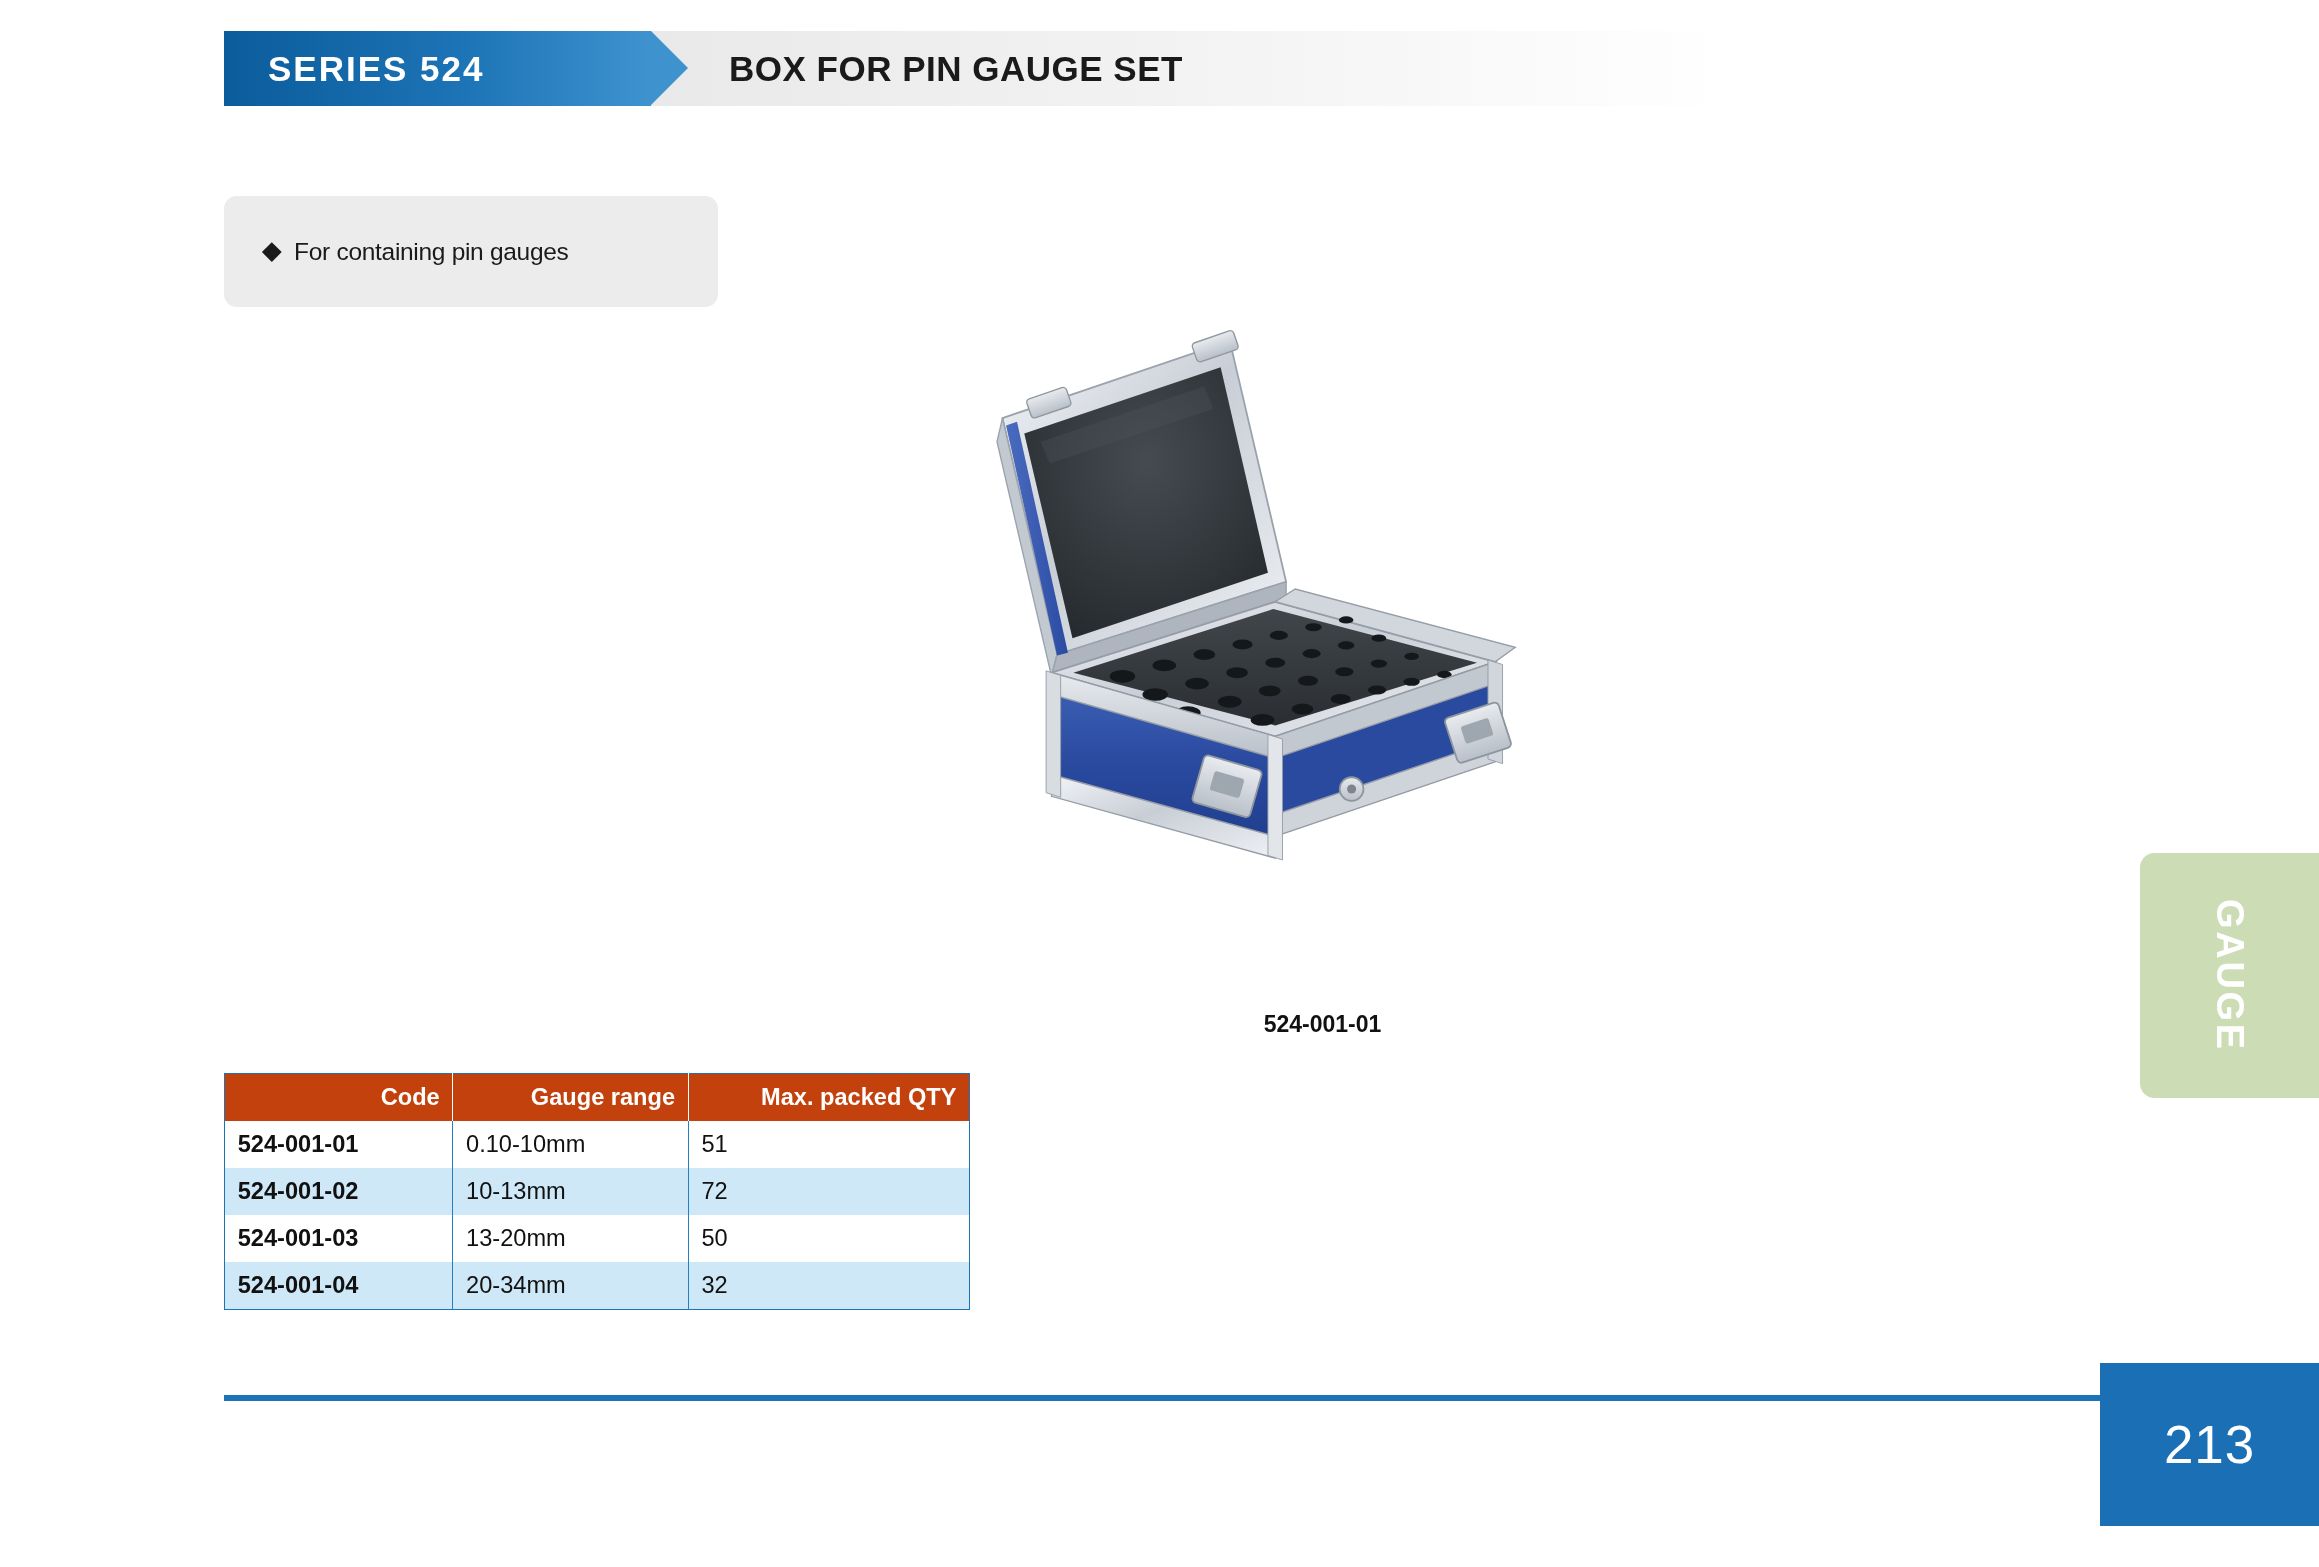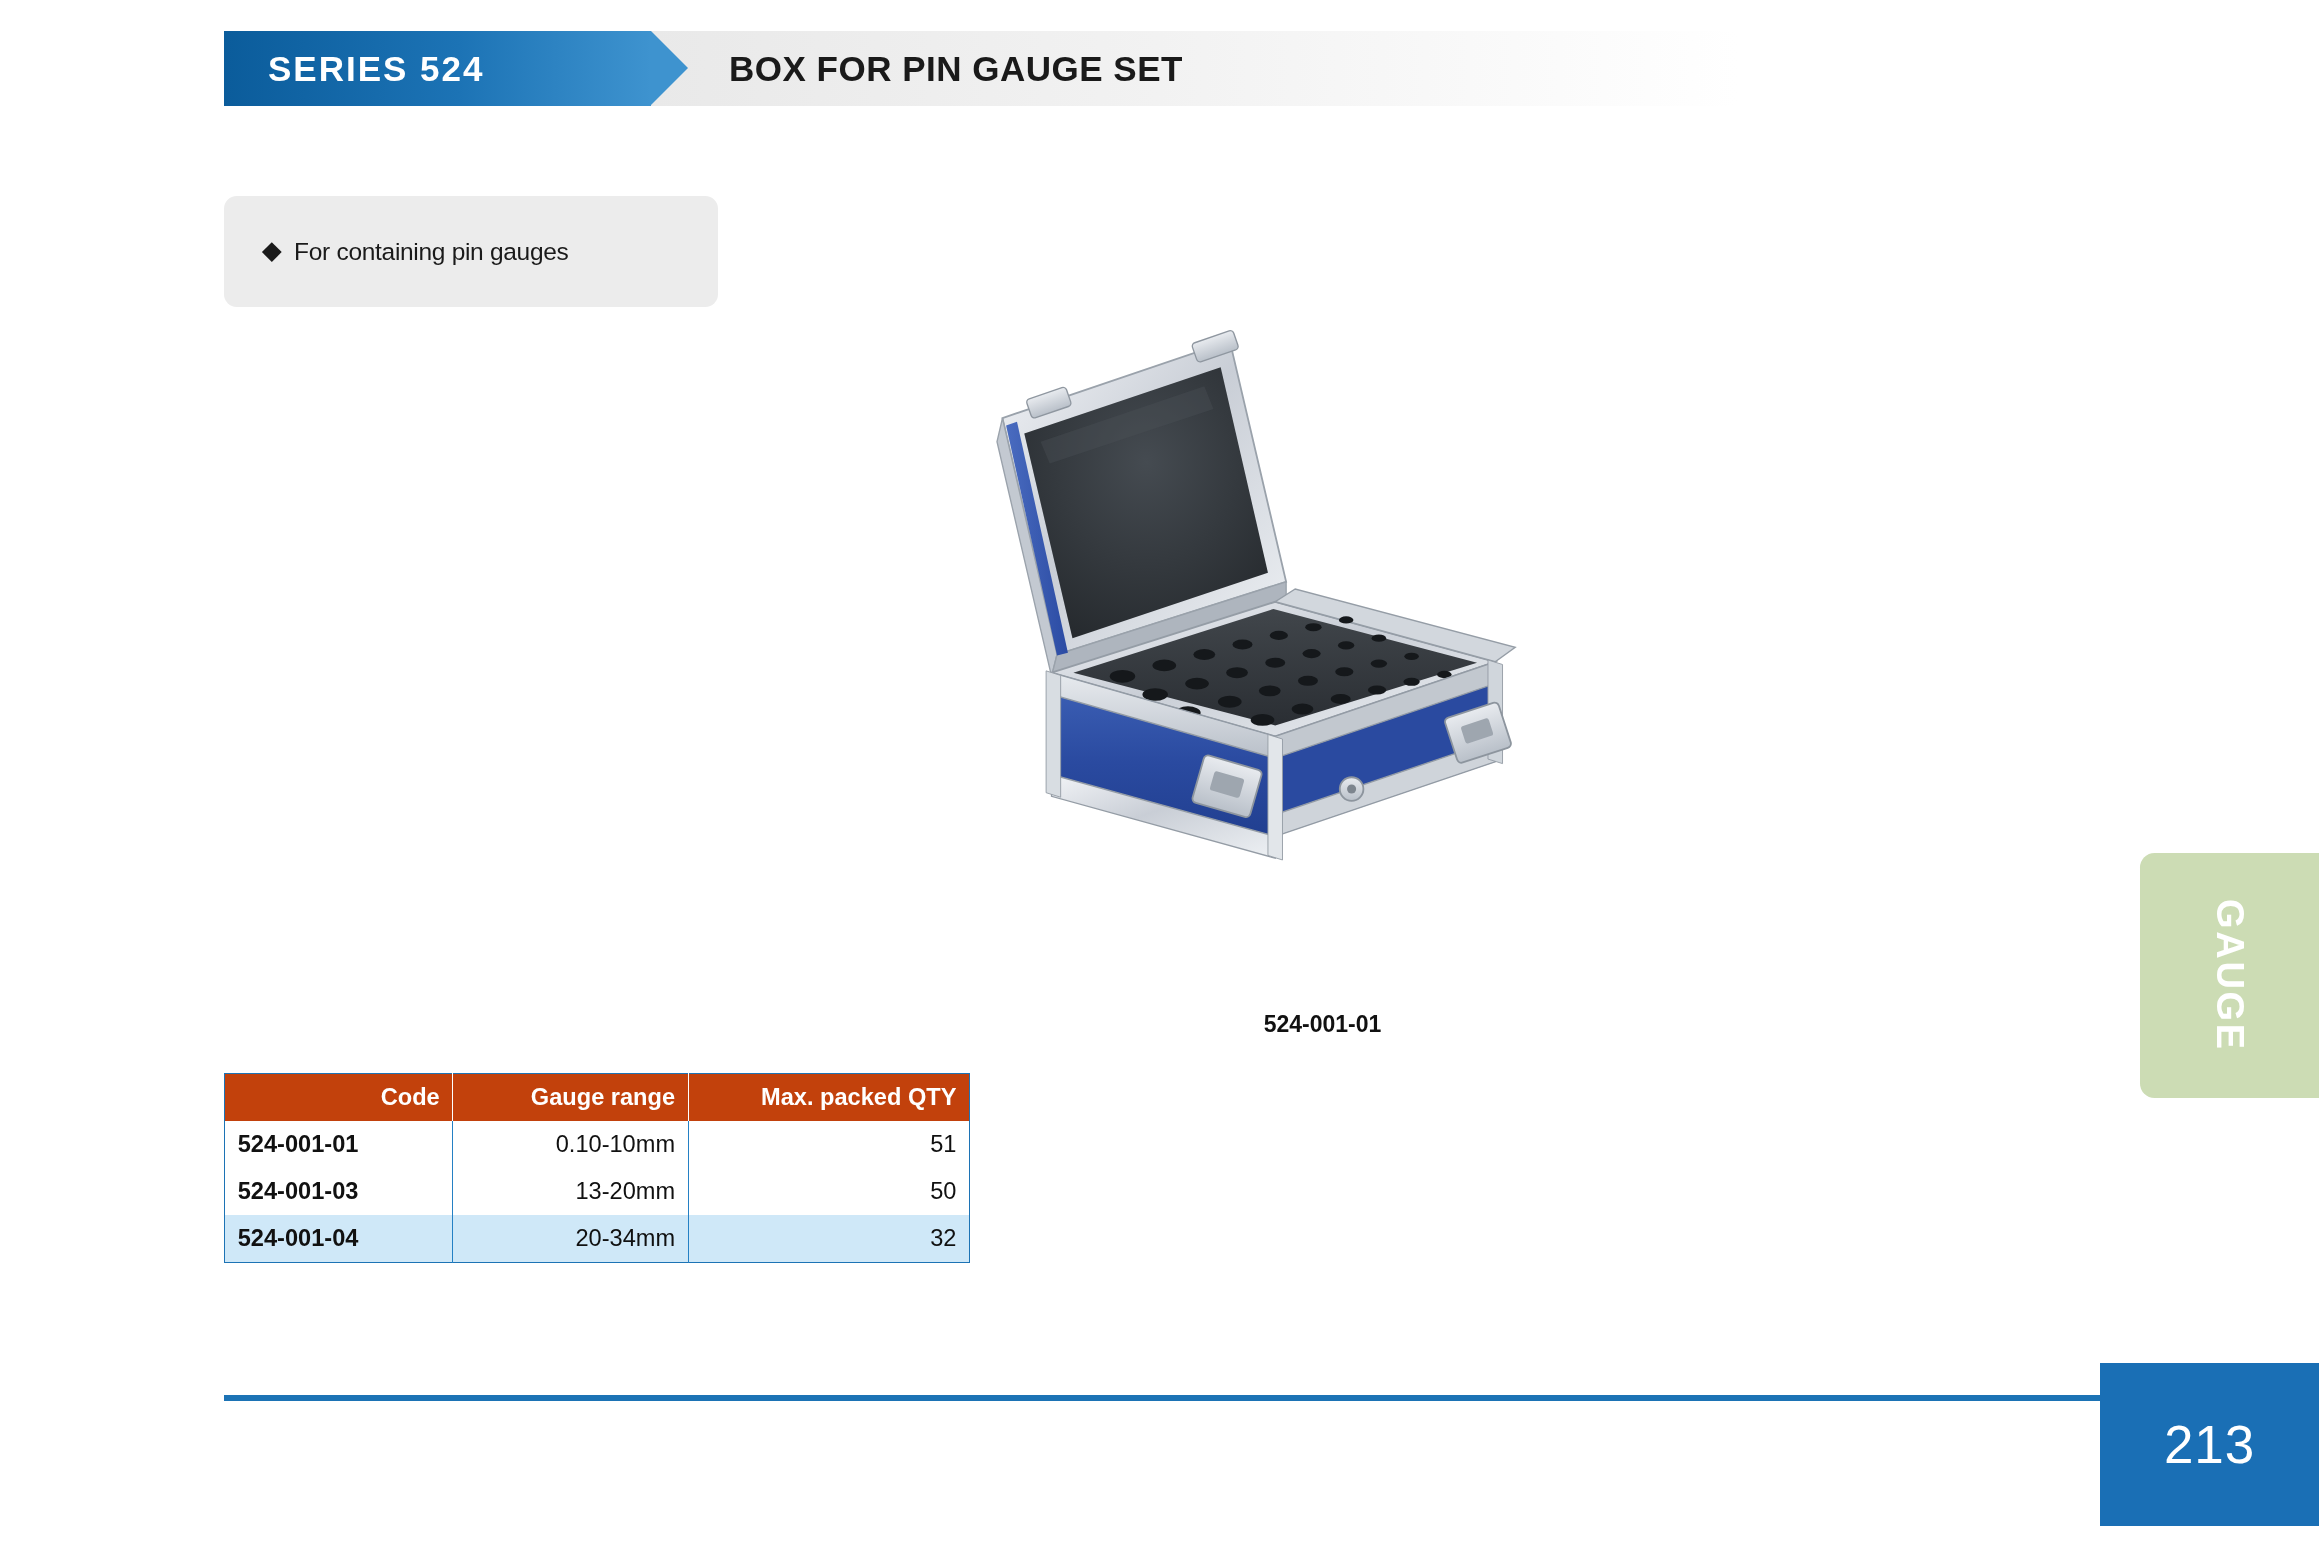--- a/index.html
+++ b/index.html
@@ -139,21 +139,21 @@
     text-align: right;
     border-right: 1.8px solid #ffffff;
     white-space: nowrap;
   }
   .spec-table th:last-child { border-right: none; }
   .spec-table td {
     font-size: 23.6px;
     color: #111;
     padding: 10px 12.7px;
     border-right: 1.8px solid #2480c4;
-    text-align: right;
+    text-align: left;
     white-space: nowrap;
   }
   .spec-table td:first-child {
     font-weight: bold;
     text-align: left;
   }
   .spec-table td:last-child { border-right: none; }
   .spec-table tr.alt td { background: #cfe8f8; }
   .spec-table tr.plain td { background: #ffffff; }
   .col-code { width: 202px; }
@@ -352,20 +352,25 @@
       <th class="col-range">Gauge range</th>
       <th class="col-qty">Max. packed QTY</th>
     </tr>
   </thead>
   <tbody>
     <tr class="plain">
       <td>524-001-01</td>
       <td>0.10-10mm</td>
       <td>51</td>
     </tr>
+    <tr class="alt">
+      <td>524-001-02</td>
+      <td>10-13mm</td>
+      <td>72</td>
+    </tr>
     <tr class="plain">
       <td>524-001-03</td>
       <td>13-20mm</td>
       <td>50</td>
     </tr>
     <tr class="alt">
       <td>524-001-04</td>
       <td>20-34mm</td>
       <td>32</td>
     </tr>

